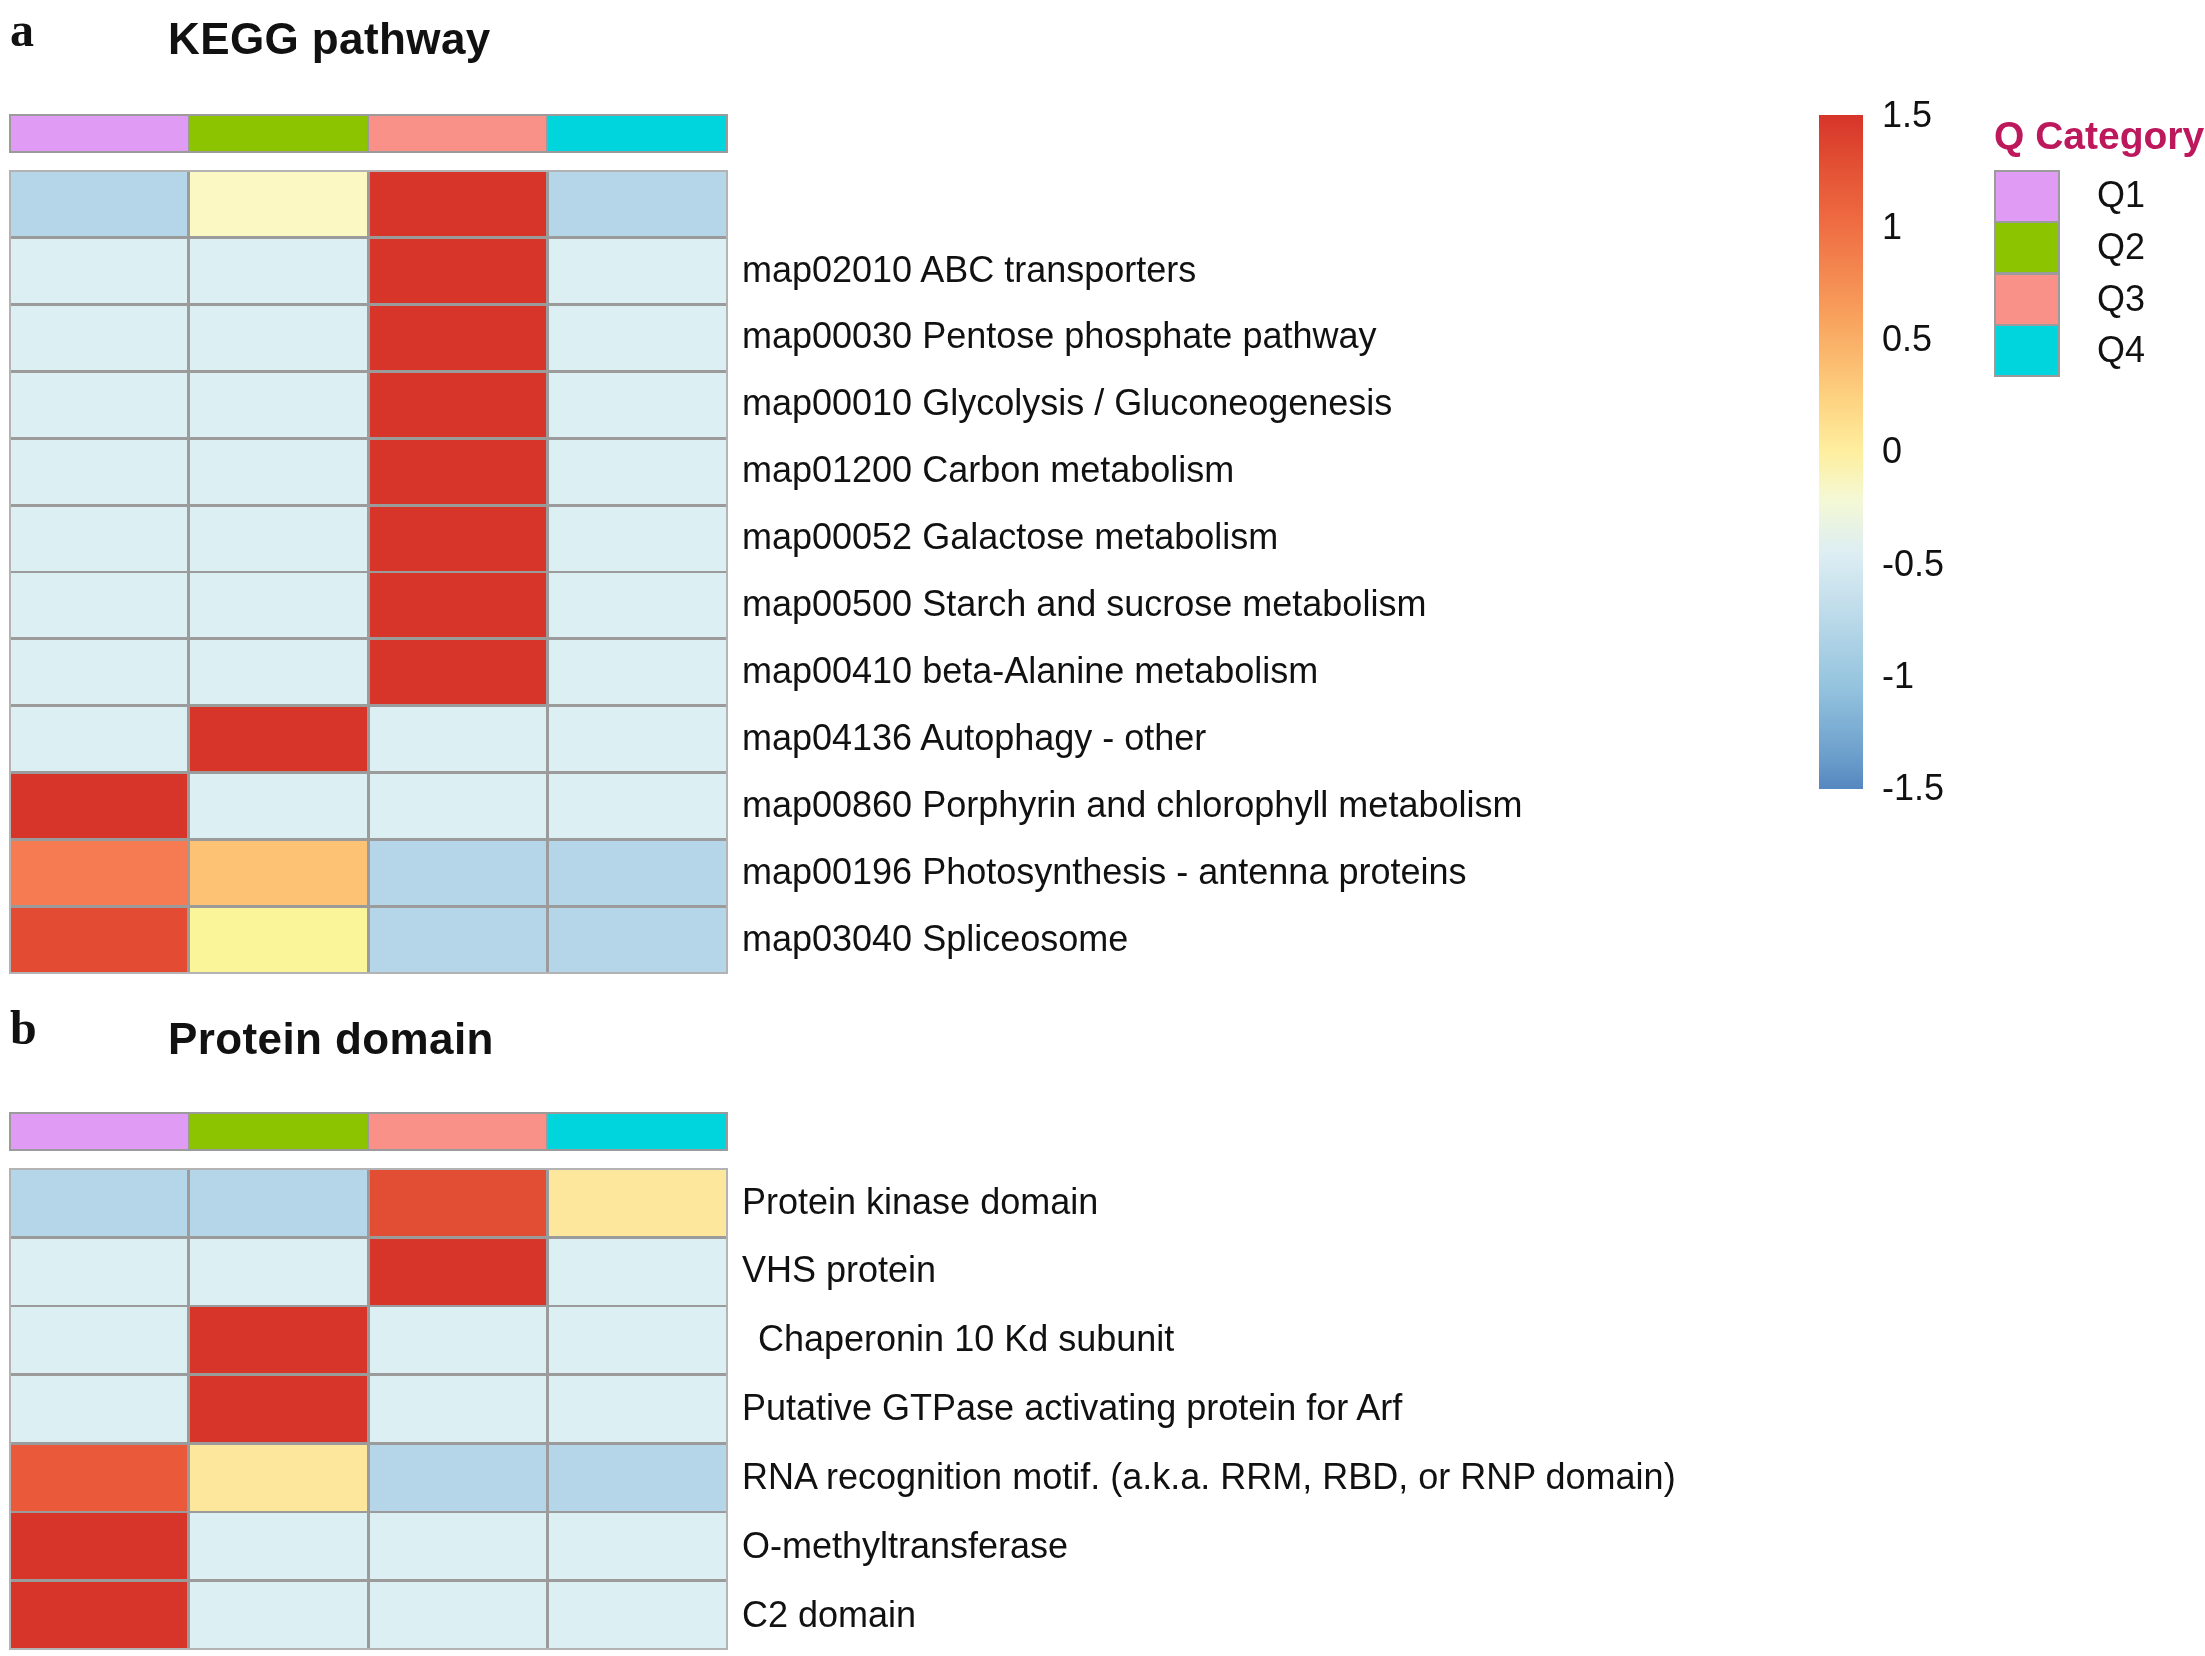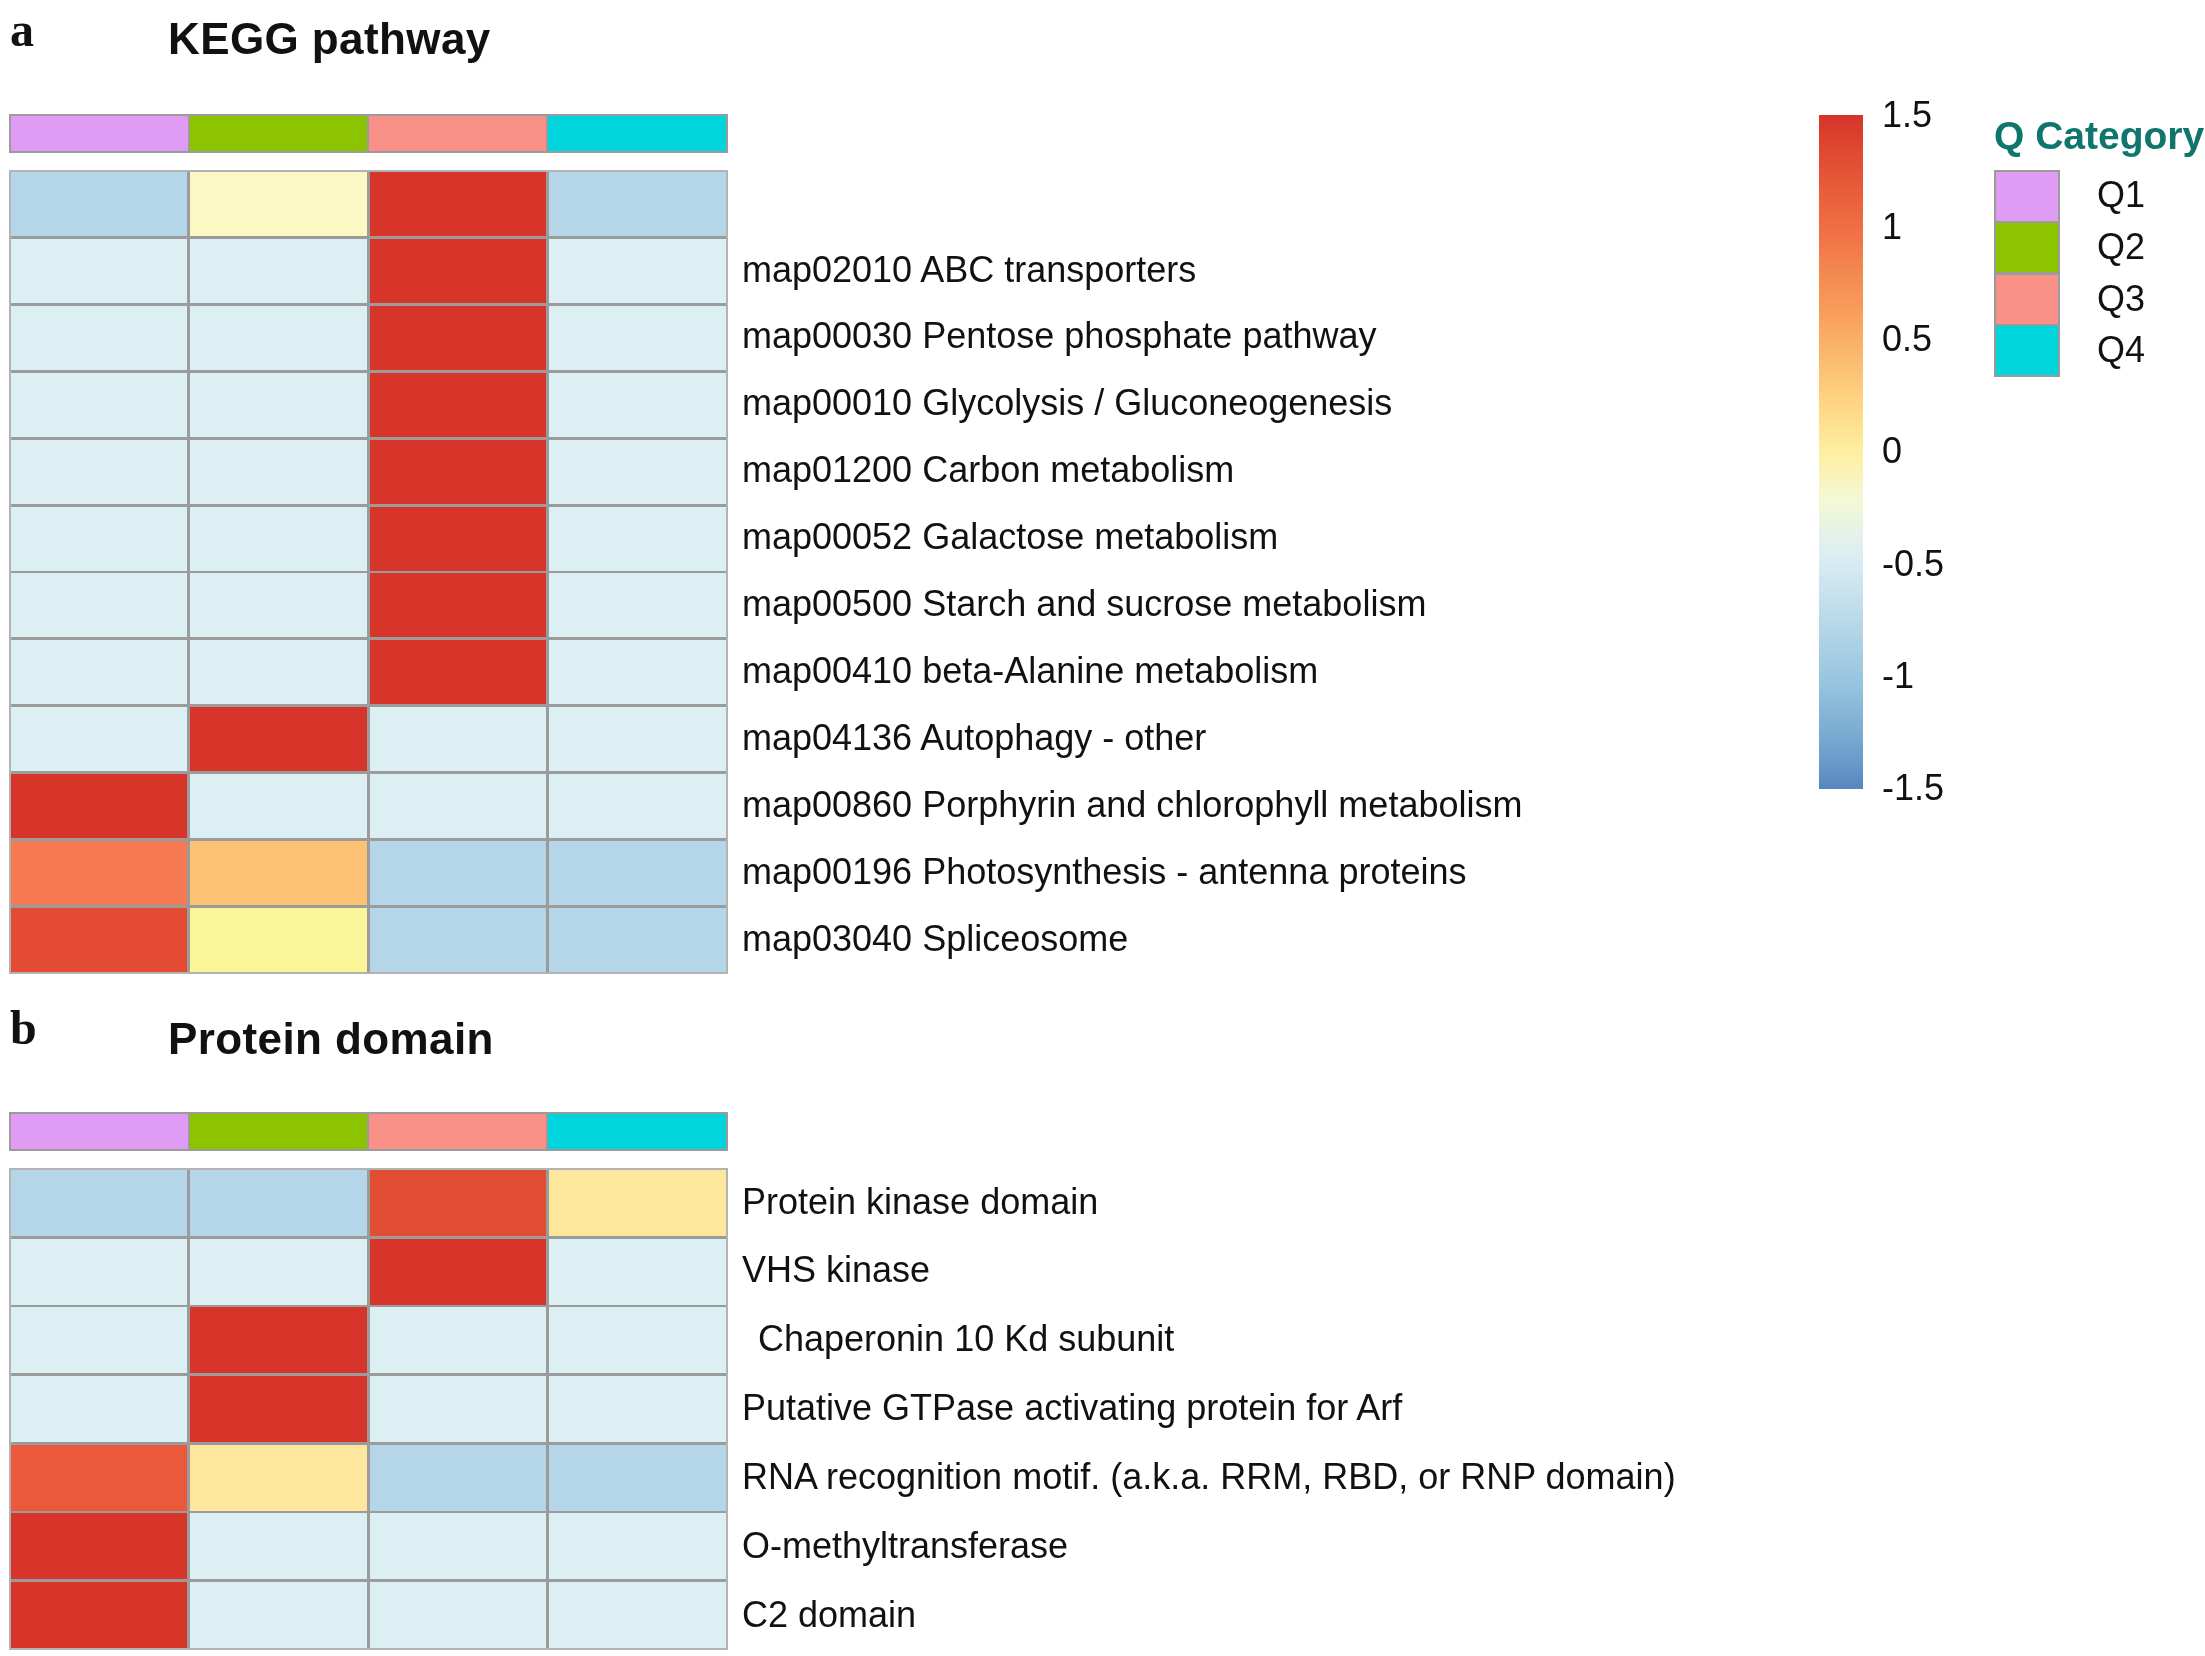--- a/index.html
+++ b/index.html
@@ -74,21 +74,21 @@
   }
   .cbar-tick{
     position:absolute;
     font-family:"Liberation Sans", sans-serif;
     font-size:36px;color:#111;white-space:nowrap;line-height:1;
   }
   
   .qleg-title{
     position:absolute;
     font-family:"Liberation Sans", sans-serif;
-    font-weight:bold;font-size:39px;color:#0f766e;white-space:nowrap;line-height:1;
+    font-weight:bold;font-size:39px;color:#be185d;white-space:nowrap;line-height:1;
   }
   .qleg-swatches{
     position:absolute;
     display:grid;grid-template-rows:repeat(4,1fr);
     background:#9b9b9b;border:2.9px solid #9b9b9b;gap:2.9px;box-sizing:border-box;
   }
   .qleg-sw{width:100%;height:100%;}
   .qleg-label{
     position:absolute;
     font-family:"Liberation Sans", sans-serif;
@@ -236,20 +236,20 @@
       <div class="hm-cell" title="O-methyltransferase / Q3 = -0.45" style="background: rgb(220, 240, 244);"></div>
       <div class="hm-cell" title="O-methyltransferase / Q4 = -0.45" style="background: rgb(220, 240, 244);"></div>
       <div class="hm-cell" title="C2 domain / Q1 = 1.4" style="background: rgb(215, 52, 42);"></div>
       <div class="hm-cell" title="C2 domain / Q2 = -0.45" style="background: rgb(220, 240, 244);"></div>
       <div class="hm-cell" title="C2 domain / Q3 = -0.45" style="background: rgb(220, 240, 244);"></div>
       <div class="hm-cell" title="C2 domain / Q4 = -0.45" style="background: rgb(220, 240, 244);"></div>
     </div>
 </div>
 <div class="row-labels" id="labels-b" style="left:742px;top:1112px;width:1283px;height:538px;">
     <div class="row-label" style="font-size: 36px; top: 72px; left: 0px;">Protein kinase domain</div>
-    <div class="row-label" style="font-size: 36px; top: 140px; left: 0px;">VHS kinase</div>
+    <div class="row-label" style="font-size: 36px; top: 140px; left: 0px;">VHS protein</div>
     <div class="row-label" style="font-size: 36px; top: 209px; left: 16px;">Chaperonin 10 Kd subunit</div>
     <div class="row-label" style="font-size: 36px; top: 278px; left: 0px;">Putative GTPase activating protein for Arf</div>
     <div class="row-label" style="font-size: 36px; top: 347px; left: 0px;">RNA recognition motif. (a.k.a. RRM, RBD, or RNP domain)</div>
     <div class="row-label" style="font-size: 36px; top: 416px; left: 0px;">O-methyltransferase</div>
     <div class="row-label" style="font-size: 36px; top: 485px; left: 0px;">C2 domain</div>
   </div>
 
 
 </body></html>

